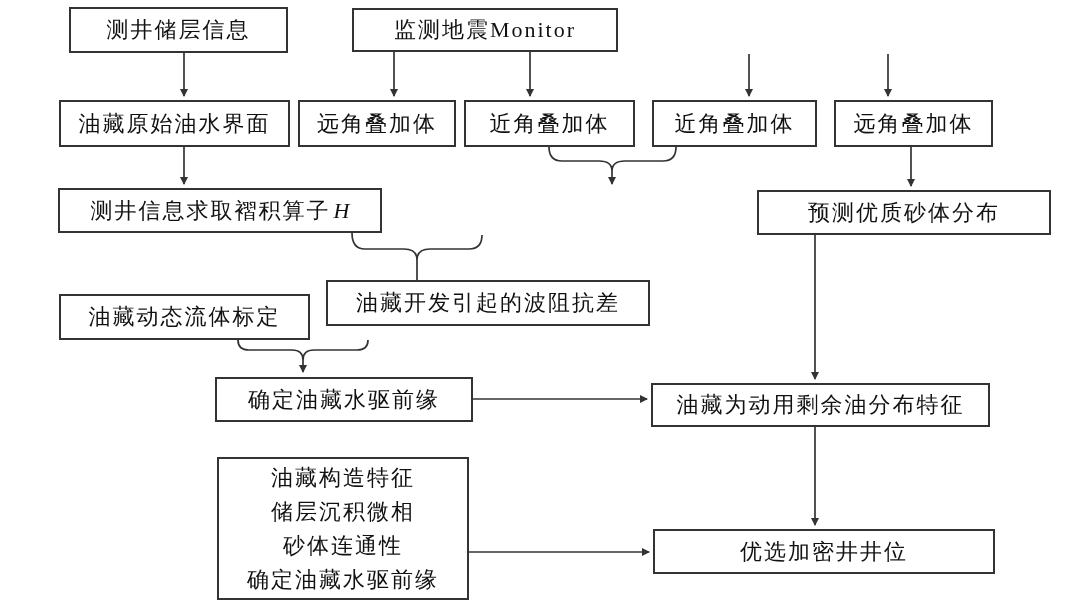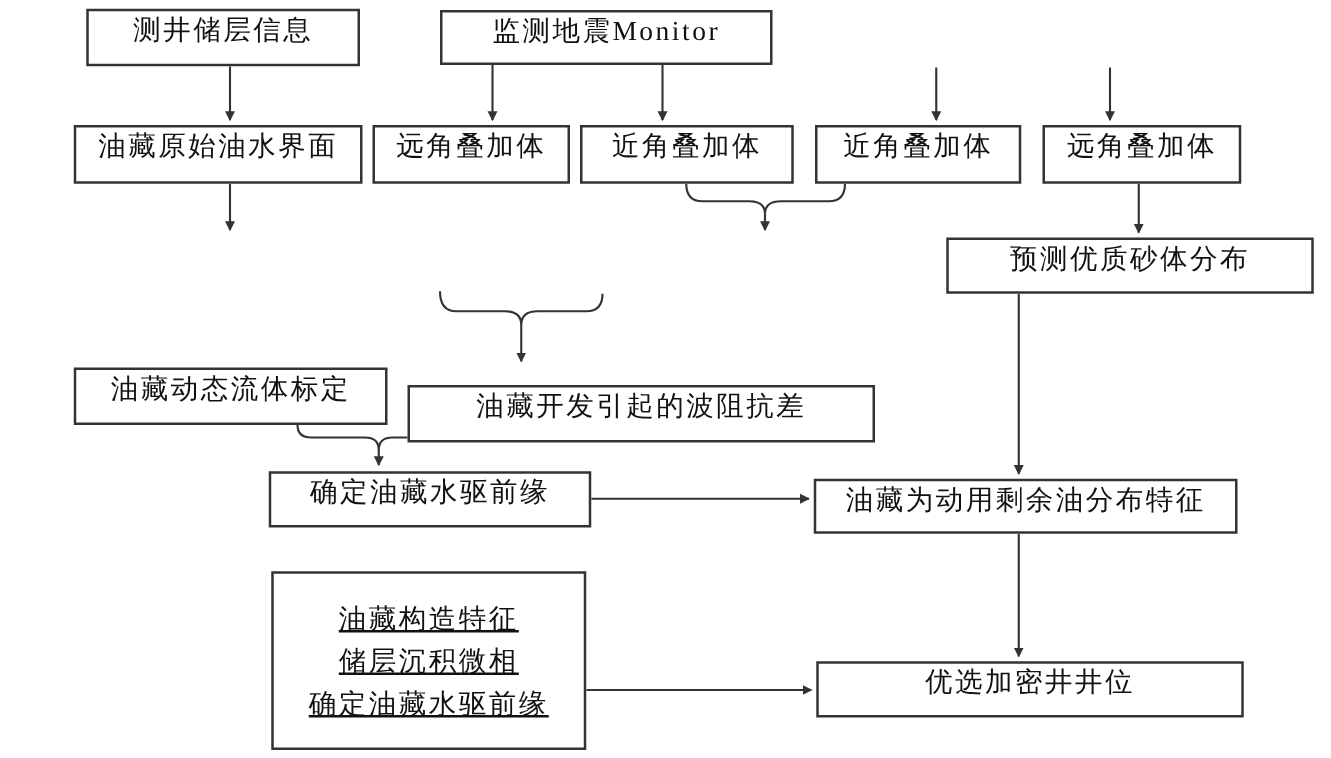--- a/index.html
+++ b/index.html
@@ -21,34 +21,34 @@
   }
   .connector{
     fill:none;stroke:var(--line);stroke-width:1.7;
   }
   #ah path{fill:var(--line);}
   .node{
     position:absolute;
     box-sizing:border-box;
     border:2px solid var(--border);
     background:var(--background);
-    display:flex;justify-content:center;
+    display:flex;align-items:center;justify-content:center;
     font-size:22px;letter-spacing:2px;
     color:var(--text);
     white-space:nowrap;
     text-align:center;
   }
   .node .math{
     font-style:italic;
     letter-spacing:0;
     margin-left:3px;
   }
   .node.multiline{
     flex-direction:column;justify-content:center;
-    line-height:34px;white-space:normal;text-decoration:underline;
+    line-height:34px;white-space:normal;
   }
 </style>
 </head>
 <body>
 
 <div class="canvas">
 
   <svg class="connector-layer" width="1065" height="606" viewBox="0 0 1065 606" xmlns="http://www.w3.org/2000/svg">
     <defs>
       <marker id="ah" markerWidth="9" markerHeight="9" refX="7" refY="4" orient="auto" markerUnits="userSpaceOnUse">
@@ -94,40 +94,45 @@
   <div class="node" style="left:464px;top:100px;width:171px;height:47px">
     <span>近角叠加体</span>
   </div>
   <div class="node" style="left:652px;top:100px;width:165px;height:47px">
     <span>近角叠加体</span>
   </div>
   <div class="node" style="left:834px;top:100px;width:159px;height:47px">
     <span>远角叠加体</span>
   </div>
 
+  <div class="node" style="left:58px;top:188px;width:324px;height:45px">
+    <span>测井信息求取褶积算子</span>
+    <span class="math">H</span>
+  </div>
   <div class="node" style="left:757px;top:190px;width:294px;height:45px">
     <span>预测优质砂体分布</span>
   </div>
 
   <div class="node" style="left:59px;top:294px;width:251px;height:46px">
     <span>油藏动态流体标定</span>
   </div>
-  <div class="node" style="left:326px;top:308px;width:374px;height:46px">
+  <div class="node" style="left:326px;top:280px;width:324px;height:46px">
     <span>油藏开发引起的波阻抗差</span>
   </div>
 
   <div class="node" style="left:215px;top:377px;width:258px;height:45px">
     <span>确定油藏水驱前缘</span>
   </div>
   <div class="node" style="left:651px;top:383px;width:339px;height:44px">
     <span>油藏为动用剩余油分布特征</span>
   </div>
 
   <div class="node multiline" style="left:217px;top:457px;width:252px;height:143px">
     <div>油藏构造特征</div>
     <div>储层沉积微相</div>
+    <div>砂体连通性</div>
     <div>确定油藏水驱前缘</div>
   </div>
   <div class="node" style="left:653px;top:529px;width:342px;height:45px">
     <span>优选加密井井位</span>
   </div>
 
 </div>
 
 </body></html>

